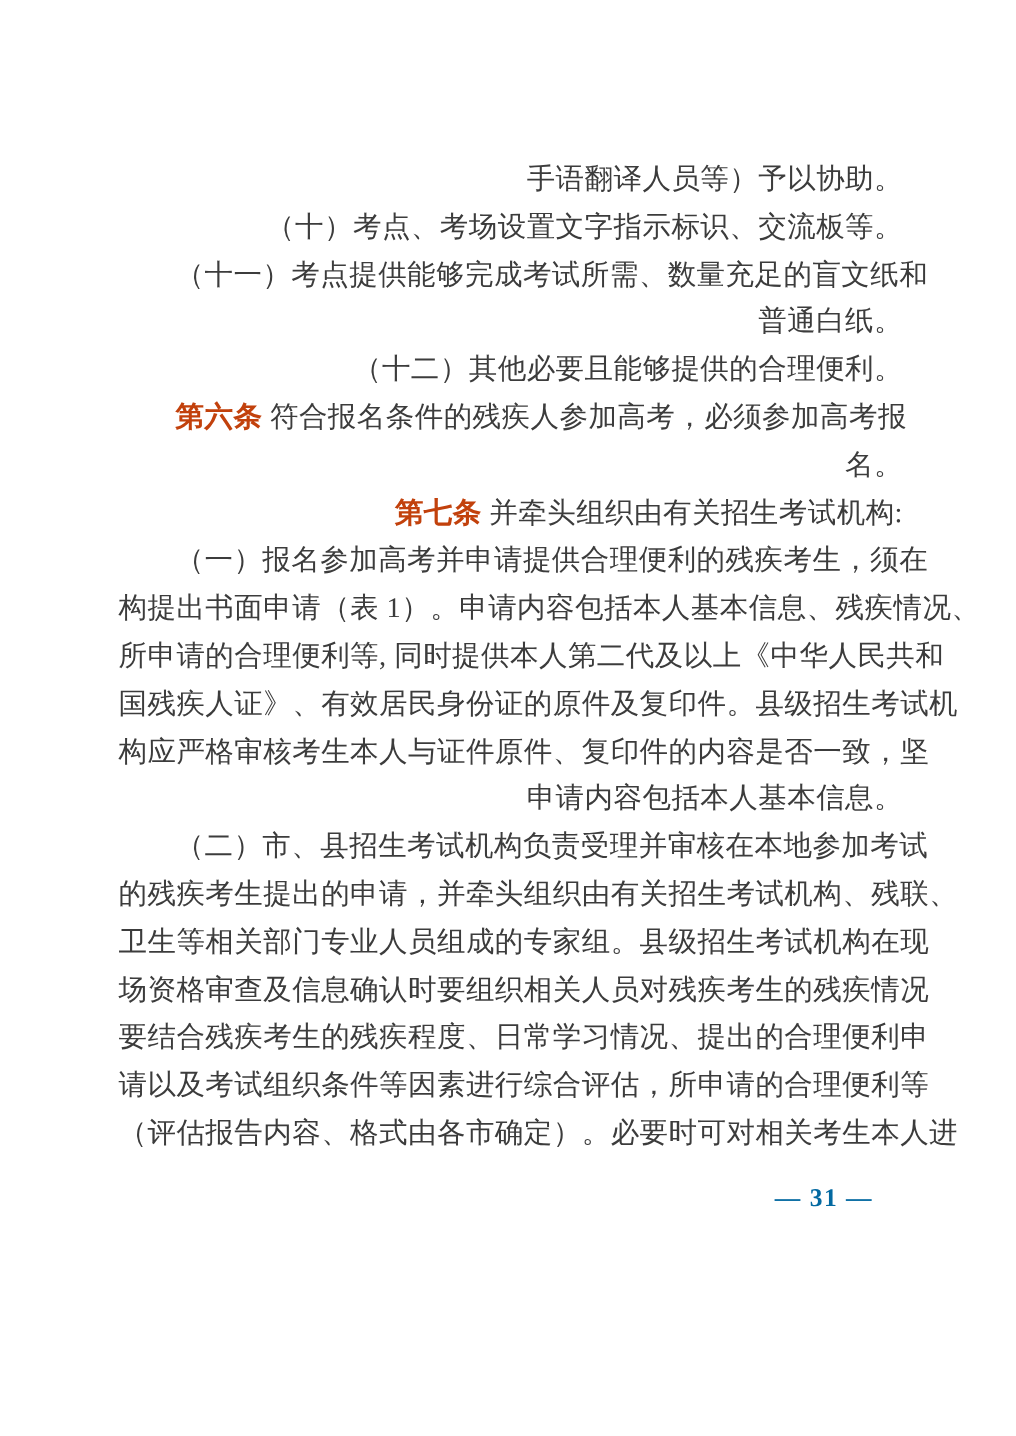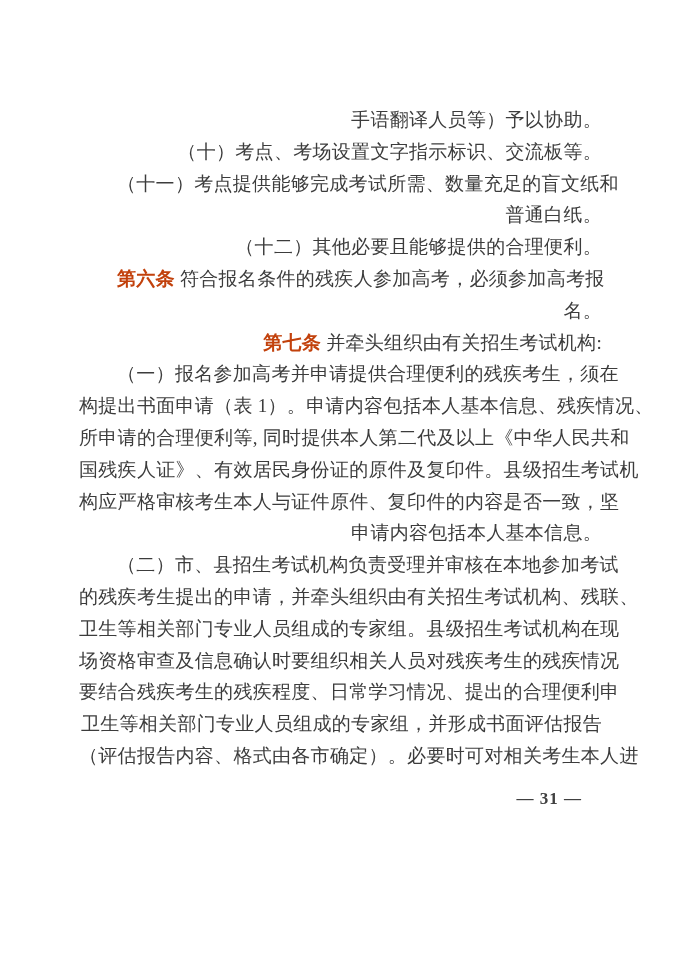--- a/index.html
+++ b/index.html
@@ -36,21 +36,21 @@
     font-weight: bold;
     color: #c2410c;
   }
   .page-number {
     margin-top: 11px;
     text-align: right;
     padding-right: 20px;
     font-size: 17px;
     font-weight: bold;
     letter-spacing: 1px;
-    color: #404040;
+    color: #0369a1;
   }
 </style>
 </head>
 <body>
 
 <div class="page">
   <div class="content">
 
     <div class="line"><span>手语翻译人员等）予以协助。</span></div>
     <div class="line indent"><span>（十）考点、考场设置文字指示标识、交流板等。</span></div>
@@ -64,18 +64,18 @@
     <div class="line"><span>构提出书面申请（表 1）。申请内容包括本人基本信息、残疾情况、</span></div>
     <div class="line"><span>所申请的合理便利等, 同时提供本人第二代及以上《中华人民共和</span></div>
     <div class="line"><span>国残疾人证》、有效居民身份证的原件及复印件。县级招生考试机</span></div>
     <div class="line"><span>构应严格审核考生本人与证件原件、复印件的内容是否一致，坚</span></div>
     <div class="line"><span>申请内容包括本人基本信息。</span></div>
     <div class="line indent"><span>（二）市、县招生考试机构负责受理并审核在本地参加考试</span></div>
     <div class="line"><span>的残疾考生提出的申请，并牵头组织由有关招生考试机构、残联、</span></div>
     <div class="line"><span>卫生等相关部门专业人员组成的专家组。县级招生考试机构在现</span></div>
     <div class="line"><span>场资格审查及信息确认时要组织相关人员对残疾考生的残疾情况</span></div>
     <div class="line"><span>要结合残疾考生的残疾程度、日常学习情况、提出的合理便利申</span></div>
-    <div class="line"><span>卫生等相关部门专业人员组成的专家组，并形成书面评估报告</span></div>
+    <div class="line"><span>请以及考试组织条件等因素进行综合评估，所申请的合理便利等</span></div>
     <div class="line"><span>（评估报告内容、格式由各市确定）。必要时可对相关考生本人进</span></div>
 
     <div class="page-number">— 31 —</div>
   </div>
 </div>
 
 </body></html>

